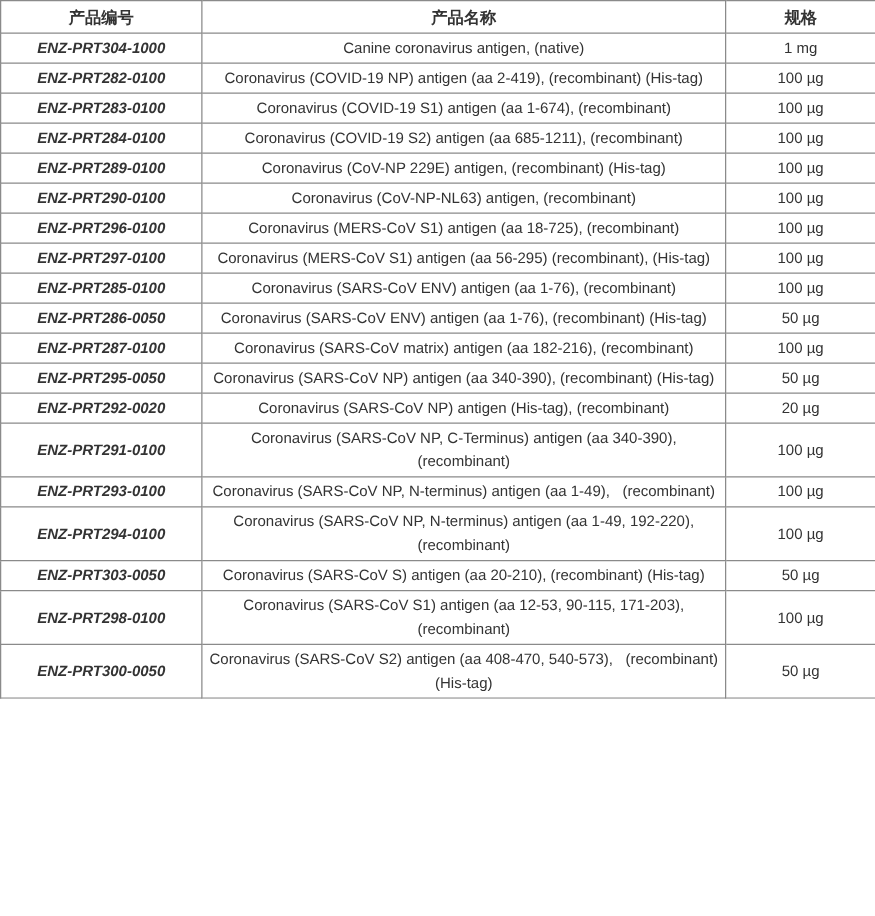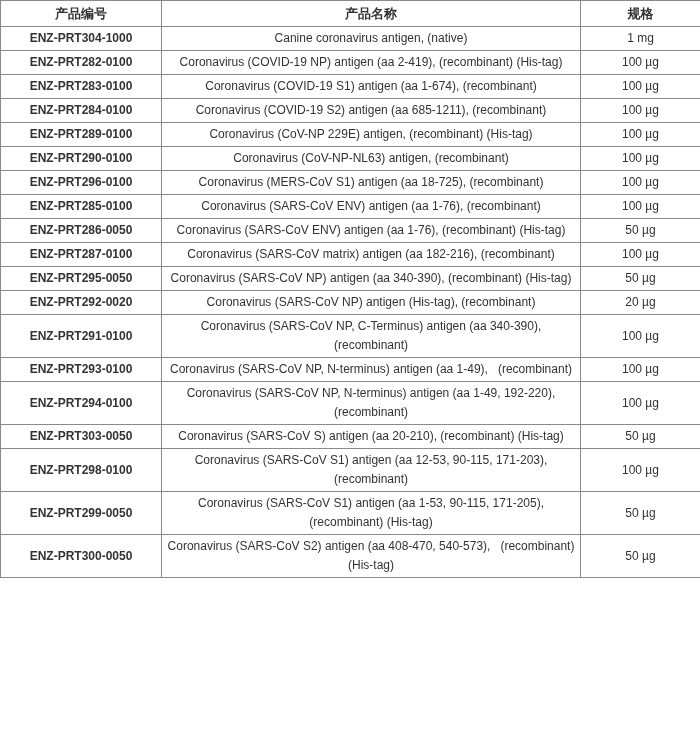--- a/index.html
+++ b/index.html
@@ -30,20 +30,21 @@
   }
   table.product-table th {
     font-size: 13px;
     font-weight: bold;
     background: #ffffff;
     padding: 3px 4px;
   }
   td.cell-code {
     font-weight: bold;
     white-space: nowrap;
+    font-style: italic;
   }
   td.cell-name {
     padding-left: 6px;
     padding-right: 6px;
     margin-top: 36px;
   }
   td.cell-spec {
     white-space: nowrap;
   }
   col.col-code { width: 161px; }
@@ -97,20 +98,25 @@
           <td class="cell-code">ENZ-PRT290-0100</td>
           <td class="cell-name">Coronavirus (CoV-NP-NL63) antigen, (recombinant)</td>
           <td class="cell-spec">100 µg</td>
         </tr>
         <tr>
           <td class="cell-code">ENZ-PRT296-0100</td>
           <td class="cell-name">Coronavirus (MERS-CoV S1) antigen (aa 18-725), (recombinant)</td>
           <td class="cell-spec">100 µg</td>
         </tr>
         <tr>
+          <td class="cell-code">ENZ-PRT297-0100</td>
+          <td class="cell-name">Coronavirus (MERS-CoV S1) antigen (aa 56-295) (recombinant), (His-tag)</td>
+          <td class="cell-spec">100 µg</td>
+        </tr>
+        <tr>
           <td class="cell-code">ENZ-PRT285-0100</td>
           <td class="cell-name">Coronavirus (SARS-CoV ENV) antigen (aa 1-76), (recombinant)</td>
           <td class="cell-spec">100 µg</td>
         </tr>
         <tr>
           <td class="cell-code">ENZ-PRT286-0050</td>
           <td class="cell-name">Coronavirus (SARS-CoV ENV) antigen (aa 1-76), (recombinant) (His-tag)</td>
           <td class="cell-spec">50 µg</td>
         </tr>
         <tr>
@@ -147,24 +153,19 @@
           <td class="cell-code">ENZ-PRT303-0050</td>
           <td class="cell-name">Coronavirus (SARS-CoV S) antigen (aa 20-210), (recombinant) (His-tag)</td>
           <td class="cell-spec">50 µg</td>
         </tr>
         <tr>
           <td class="cell-code">ENZ-PRT298-0100</td>
           <td class="cell-name">Coronavirus (SARS-CoV S1) antigen (aa 12-53, 90-115, 171-203), (recombinant)</td>
           <td class="cell-spec">100 µg</td>
         </tr>
         <tr>
-          <td class="cell-code">ENZ-PRT299-0050</td>
-          <td class="cell-name">Coronavirus (SARS-CoV S1) antigen (aa 1-53, 90-115, 171-205), (recombinant) (His-tag)</td>
-          <td class="cell-spec">50 µg</td>
-        </tr>
-        <tr>
           <td class="cell-code">ENZ-PRT300-0050</td>
           <td class="cell-name">Coronavirus (SARS-CoV S2) antigen (aa 408-470, 540-573),&nbsp;&nbsp;&nbsp;(recombinant) (His-tag)</td>
           <td class="cell-spec">50 µg</td>
         </tr>
       </tbody>
   </table>
 </div>
 
 </body></html>

